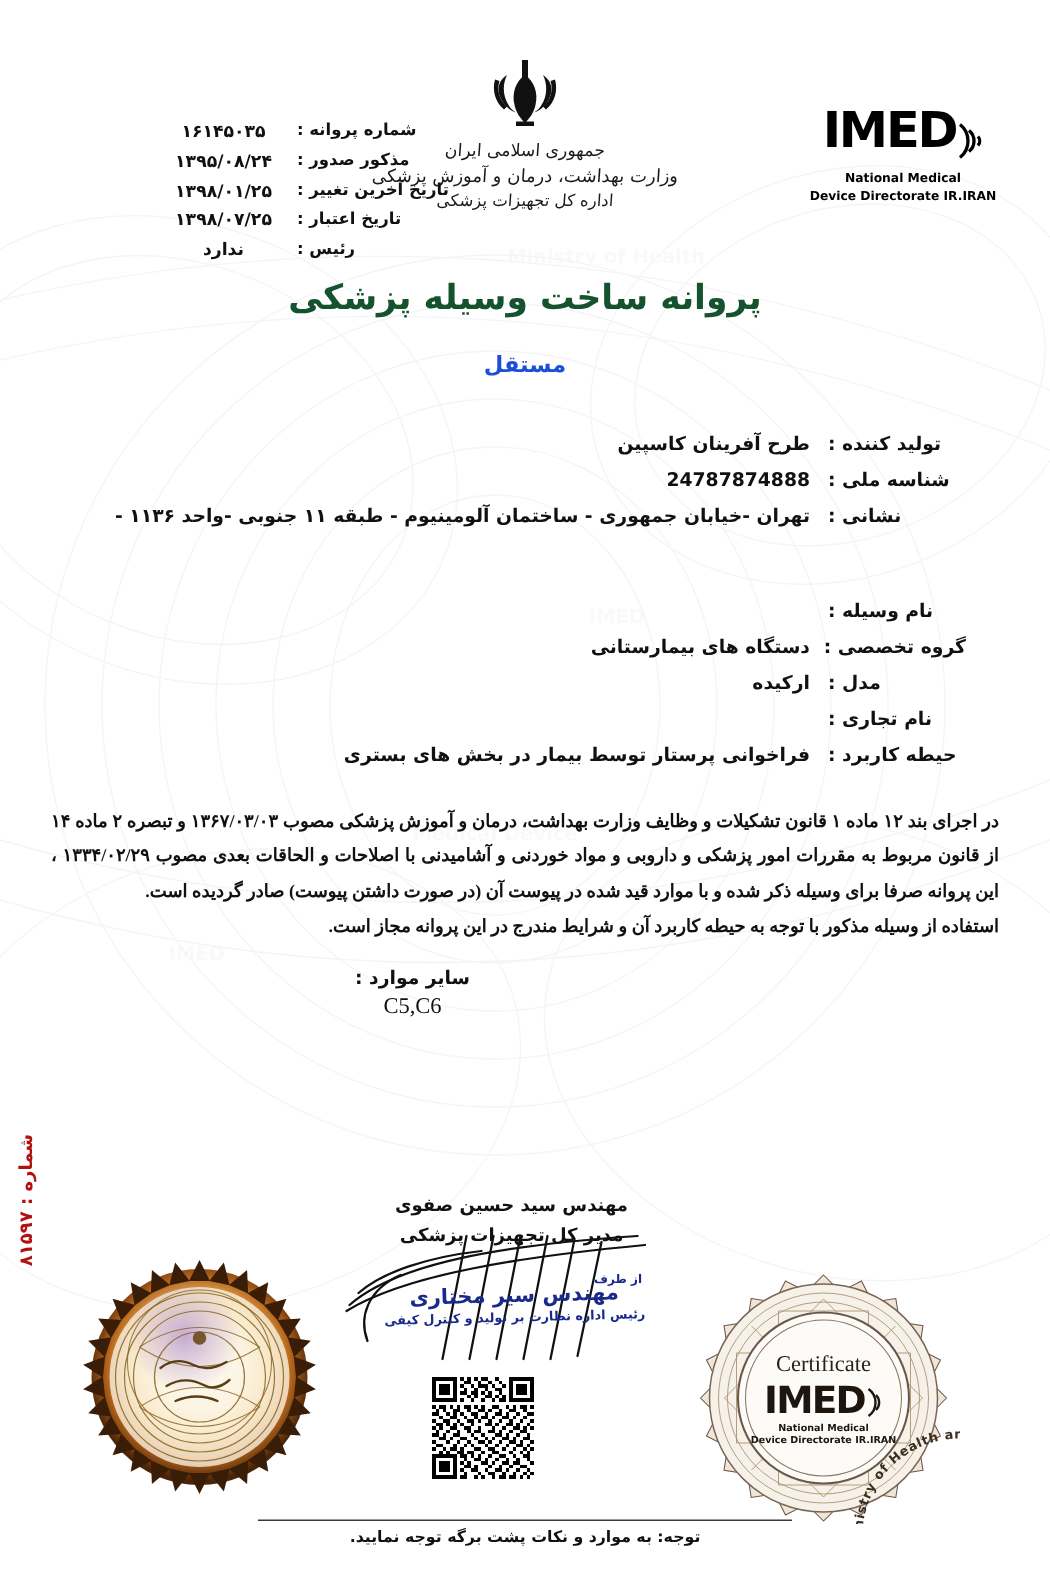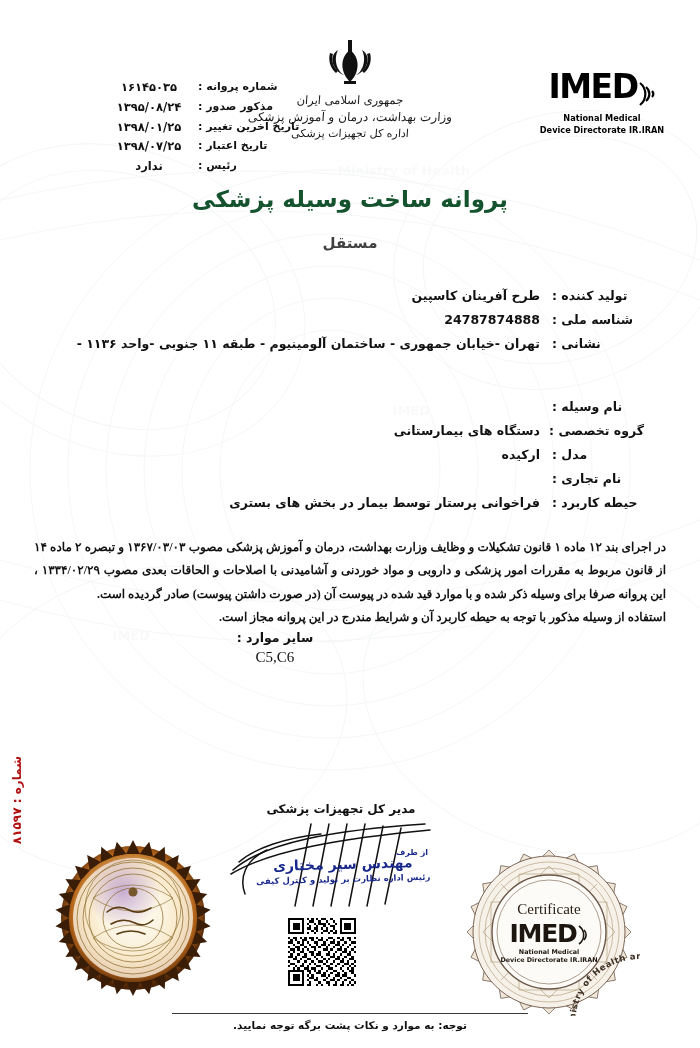--- a/index.html
+++ b/index.html
@@ -123,21 +123,21 @@
   .doc-title {
     font-size: 23px;
     font-weight: bold;
     color: #14532d;
     letter-spacing: 0;
   }
   .doc-subtitle {
     margin-top: 22px;
     font-size: 15px;
     font-weight: bold;
-    color: #404040;
+    color: #1d4ed8;
   }
 
   
   .fields {
     margin-top: 36px;
     padding: 0 56px 0 56px;
     direction: rtl;
   }
   .field-row {
     display: flex;
@@ -169,20 +169,21 @@
     font-size: 12px;
     line-height: 1.95;
     font-weight: bold;
     font-family: Liberation Serif, serif;
   }
   .legal p { margin: 0; }
   .legal .p2 { text-align: right; }
 
   
   .other {
+    margin-top: 14px;
     padding-right: 0;
     direction: rtl;
     text-align: center;
   }
   .other-inner { display: inline-block; text-align: center; margin-right: 150px;}
   .other-label { font-size: 12.5px; font-weight: bold; }
   .other-value {
     font-size: 15px;
     font-family: "Liberation Serif", "DejaVu Serif", serif;
     margin-top: 4px;
@@ -540,20 +541,21 @@
       <path d="M104 16 L 88 98"></path>
       <path d="M122 16 L 106 98"></path>
       <path d="M140 16 L 124 98"></path>
       <path d="M158 18 L 142 98"></path>
       <path d="M176 20 L 160 96"></path>
     </g>
   </svg>
 
   <div class="sig-area">
     <div class="sig-text">
+      <div class="sig-name">مهندس سید حسین صفوی</div>
       <div class="sig-role">مدیر کل تجهیزات پزشکی</div>
       <div class="sig-onbehalf">از طرف</div>
     </div>
   </div>
 
   <div class="stamp-blue">
     <div class="stamp-blue-name">مهندس سیر مختاری</div>
     <div class="stamp-blue-role">رئیس اداره نظارت بر تولید و کنترل کیفی</div>
   </div>
 

